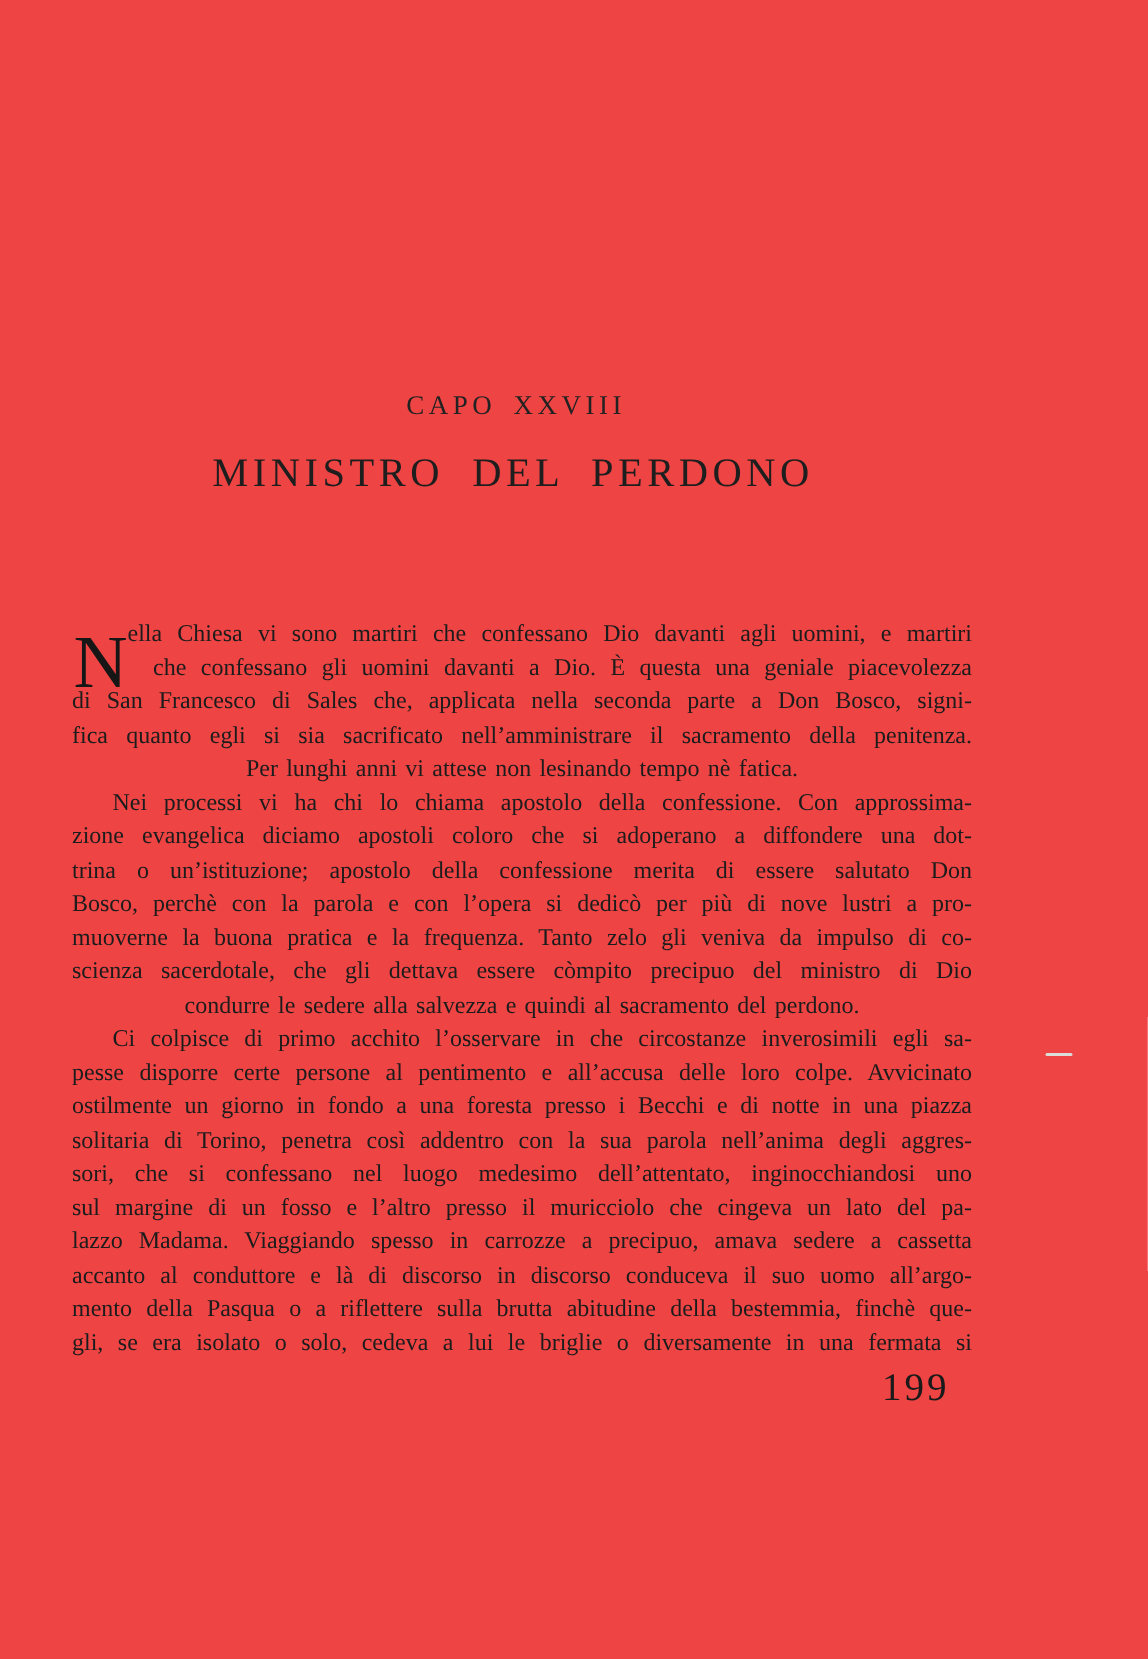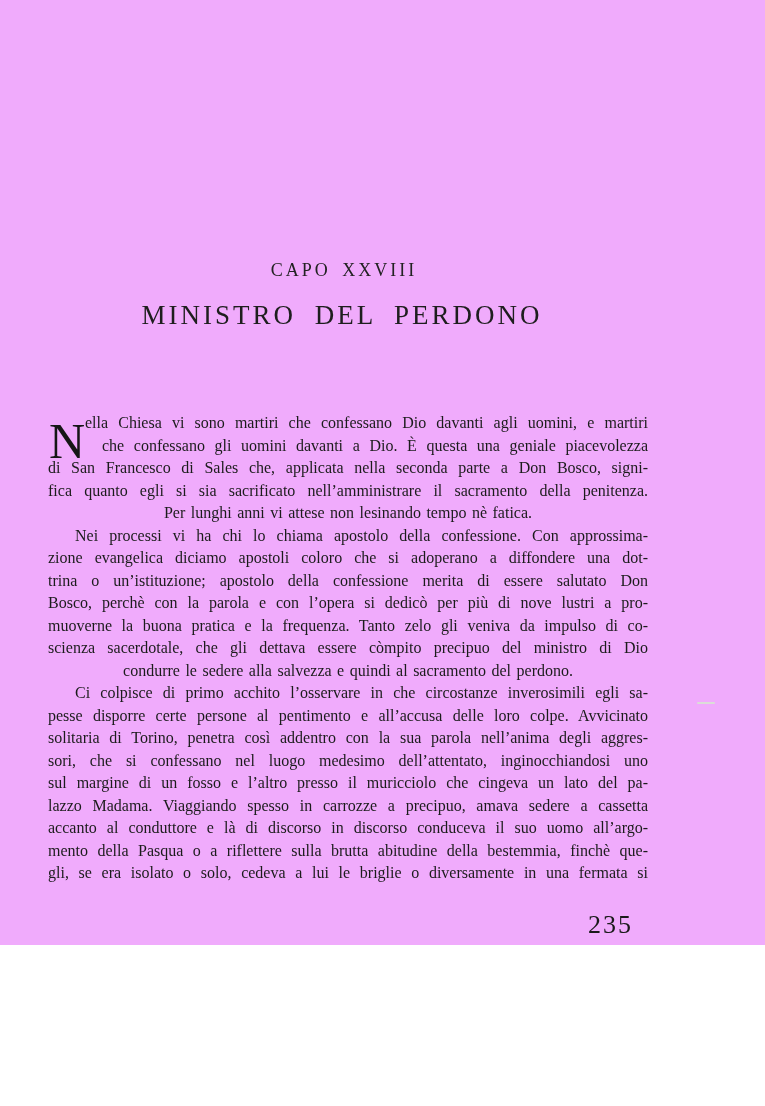--- a/index.html
+++ b/index.html
@@ -5,22 +5,22 @@
   html, body { margin: 0; padding: 0; }
   body {
     width: 765px; height: 1106px;
     background: #ffffff;
     font-family: "Liberation Serif", "DejaVu Serif", serif;
     color: #1b1b1b;
     overflow: hidden;
   }
   .page {
     position: relative;
-    width: 765px; height: 945px;
-    background: #f0abfc;
+    width: 765px; height: 1106px;
+    background: #ef4444;
   }
   .chapter-label {
     position: absolute;
     top: 260px; left: 344px;
     transform: translateX(-50%);
     font-size: 18px;
     letter-spacing: 3px;
     word-spacing: 4px;
     white-space: nowrap;
     color: #222;
@@ -101,26 +101,27 @@
     <div class="line j ind">Nei processi vi ha chi lo chiama apostolo della confessione. Con approssima-</div>
     <div class="line j">zione evangelica diciamo apostoli coloro che si adoperano a diffondere una dot-</div>
     <div class="line j">trina o un’istituzione; apostolo della confessione merita di essere salutato Don</div>
     <div class="line j">Bosco, perchè con la parola e con l’opera si dedicò per più di nove lustri a pro-</div>
     <div class="line j">muoverne la buona pratica e la frequenza. Tanto zelo gli veniva da impulso di co-</div>
     <div class="line j">scienza sacerdotale, che gli dettava essere còmpito precipuo del ministro di Dio</div>
     <div class="line plain">condurre le sedere alla salvezza e quindi al sacramento del perdono.</div>
 
     <div class="line j ind">Ci colpisce di primo acchito l’osservare in che circostanze inverosimili egli sa-</div>
     <div class="line j">pesse disporre certe persone al pentimento e all’accusa delle loro colpe. Avvicinato</div>
+    <div class="line j">ostilmente un giorno in fondo a una foresta presso i Becchi e di notte in una piazza</div>
     <div class="line j">solitaria di Torino, penetra così addentro con la sua parola nell’anima degli aggres-</div>
     <div class="line j">sori, che si confessano nel luogo medesimo dell’attentato, inginocchiandosi uno</div>
     <div class="line j">sul margine di un fosso e l’altro presso il muricciolo che cingeva un lato del pa-</div>
     <div class="line j">lazzo Madama. Viaggiando spesso in carrozze a precipuo, amava sedere a cassetta</div>
     <div class="line j">accanto al conduttore e là di discorso in discorso conduceva il suo uomo all’argo-</div>
     <div class="line j">mento della Pasqua o a riflettere sulla brutta abitudine della bestemmia, finchè que-</div>
     <div class="line j">gli, se era isolato o solo, cedeva a lui le briglie o diversamente in una fermata si</div>
   </div>
 
   <div class="scan-smudge"></div>
 
-  <div class="folio">235</div>
+  <div class="folio">199</div>
 
 </div>
 
 </body></html>

